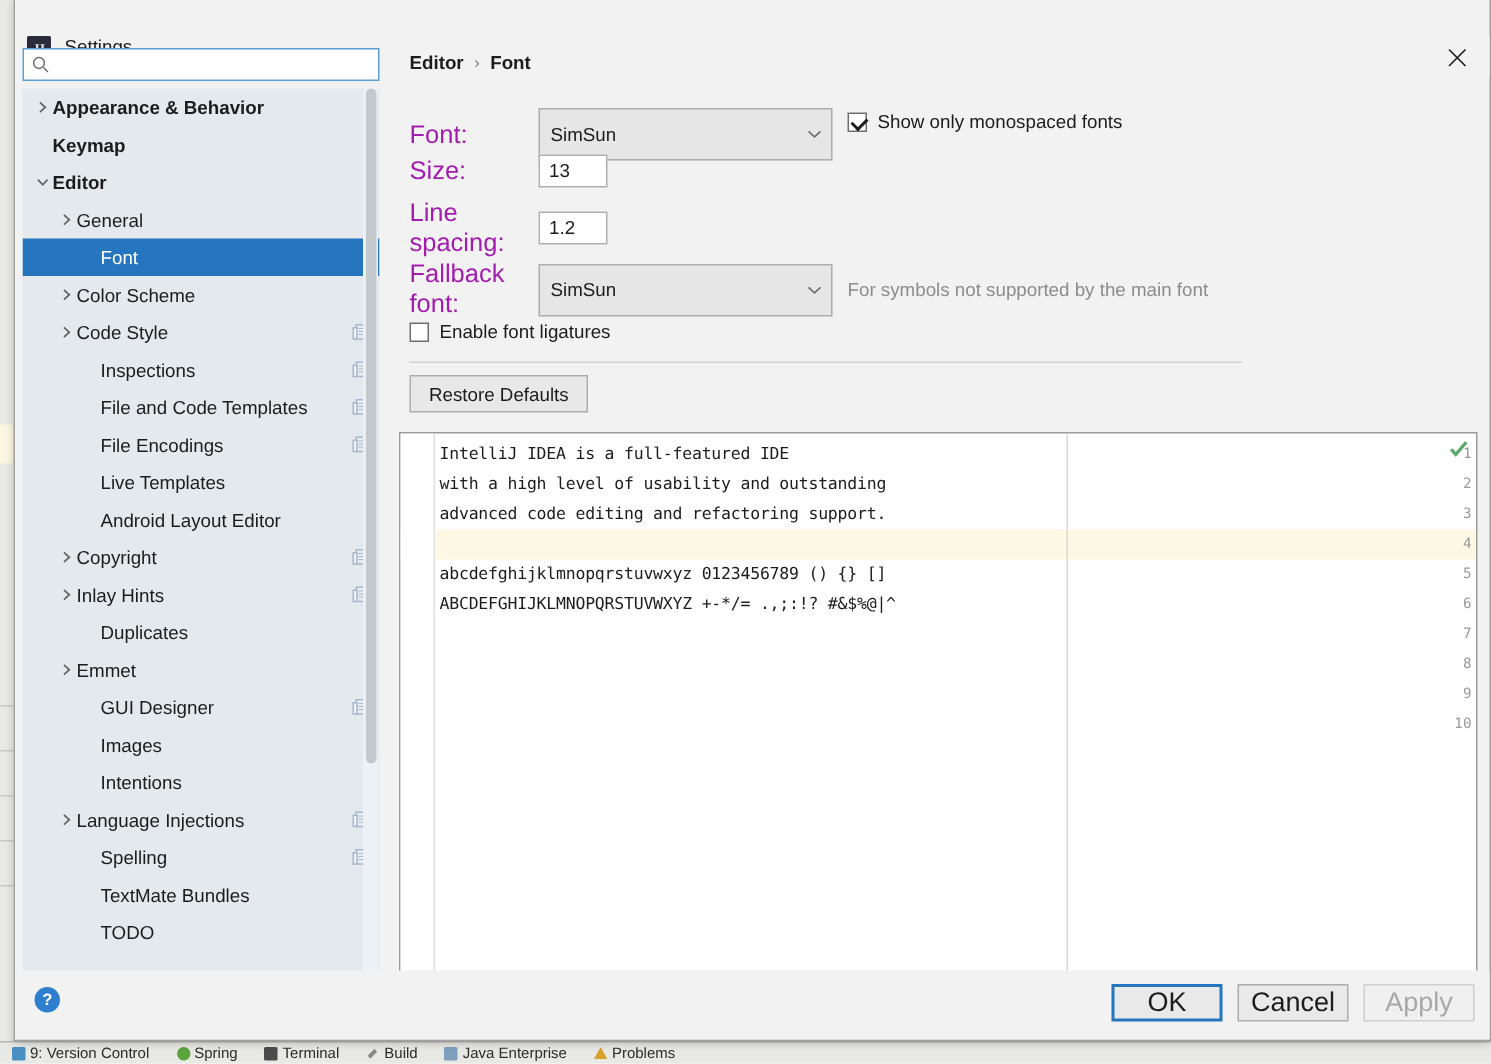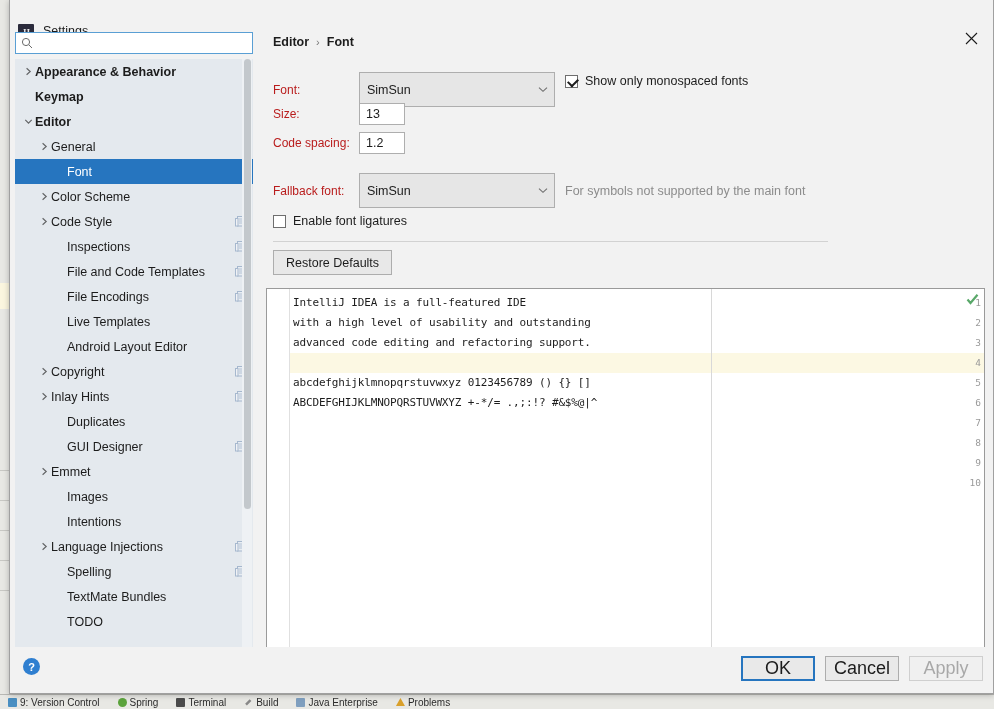--- a/index.html
+++ b/index.html
@@ -153,21 +153,21 @@
     position: absolute; left: 253px; top: 28px; right: 6px; bottom: 46px;
   }
   #breadcrumb {
     position: absolute; left: 10px; top: 7px;
     font-size: 12.5px; font-weight: bold; color: #1c1c1c;
     display: flex; align-items: center; gap: 7px;
   }
   #breadcrumb .sep { font-weight: normal; color: #787878; font-size: 11px; }
 
   .form-row { position: absolute; display: flex; align-items: center; }
-  .form-label { font-size: 12px; color: #b91c1c; }
+  .form-label { font-size: 17px; color: #a21caf; }
 
   .combo {
     border: 1px solid #aeaeae; background: #e6e6e6;
     height: 35px; display: flex; align-items: center;
     padding: 0 0 0 7px; font-size: 12.5px; color: #1c1c1c;
     cursor: default;
   }
   .combo .combo-val { flex: 1 1 auto; overflow: hidden; white-space: nowrap; }
   .combo .combo-arrow { width: 22px; flex: none; display: flex; align-items: center; justify-content: center; }
 
@@ -480,40 +480,40 @@
             </svg></span>
         </div>
         <div class="tree-item lvl2">
           <span class="arrow empty">
             <svg width="9" height="9" viewBox="0 0 9 9" aria-hidden="true">
               <path d="M2.6 1.3 L6.2 4.5 L2.6 7.7" stroke="currentColor" stroke-width="1.15" fill="none" opacity=".65"></path>
             </svg>
           </span>
           <span class="label">Duplicates</span>
         </div>
+        <div class="tree-item lvl1">
+          <span class="arrow">
+            <svg width="9" height="9" viewBox="0 0 9 9" aria-hidden="true">
+              <path d="M2.6 1.3 L6.2 4.5 L2.6 7.7" stroke="currentColor" stroke-width="1.15" fill="none" opacity=".65"></path>
+            </svg>
+          </span>
+          <span class="label">Emmet</span>
+        </div>
         <div class="tree-item lvl2">
           <span class="arrow empty">
             <svg width="9" height="9" viewBox="0 0 9 9" aria-hidden="true">
               <path d="M2.6 1.3 L6.2 4.5 L2.6 7.7" stroke="currentColor" stroke-width="1.15" fill="none" opacity=".65"></path>
             </svg>
           </span>
           <span class="label">GUI Designer</span>
           <span class="dup-icon"><svg width="13" height="13" viewBox="0 0 13 13" aria-hidden="true">
               <rect x="3.5" y="1.5" width="8" height="9.5" stroke="#5c7fa8" stroke-width="1" fill="#eef2f7"></rect>
               <rect x="1.5" y="3.5" width="2.5" height="7.5" stroke="#5c7fa8" stroke-width="1" fill="#ffffff"></rect>
               <path d="M5 4 H10 M5 6 H10 M5 8 H9" stroke="#5c7fa8" stroke-width=".8"></path>
             </svg></span>
-        </div>
-        <div class="tree-item lvl1">
-          <span class="arrow">
-            <svg width="9" height="9" viewBox="0 0 9 9" aria-hidden="true">
-              <path d="M2.6 1.3 L6.2 4.5 L2.6 7.7" stroke="currentColor" stroke-width="1.15" fill="none" opacity=".65"></path>
-            </svg>
-          </span>
-          <span class="label">Emmet</span>
         </div>
         <div class="tree-item lvl2">
           <span class="arrow empty">
             <svg width="9" height="9" viewBox="0 0 9 9" aria-hidden="true">
               <path d="M2.6 1.3 L6.2 4.5 L2.6 7.7" stroke="currentColor" stroke-width="1.15" fill="none" opacity=".65"></path>
             </svg>
           </span>
           <span class="label">Images</span>
         </div>
         <div class="tree-item lvl2">
@@ -598,21 +598,21 @@
     </div>
 
     <div class="form-row" style="left:10px; top:75px;">
       <span class="form-label" style="width:86px;">Size:</span>
       <div class="textfield">
         <span>13</span>
       </div>
     </div>
 
     <div class="form-row" style="left:10px; top:104px;">
-      <span class="form-label" style="width:86px;">Code spacing:</span>
+      <span class="form-label" style="width:86px;">Line spacing:</span>
       <div class="textfield">
         <span>1.2</span>
       </div>
     </div>
 
     <div class="form-row" style="left:10px; top:145px;">
       <span class="form-label" style="width:86px;">Fallback font:</span>
       <div class="combo" style="width:196px;">
         <span class="combo-val">SimSun</span>
         <span class="combo-arrow">

